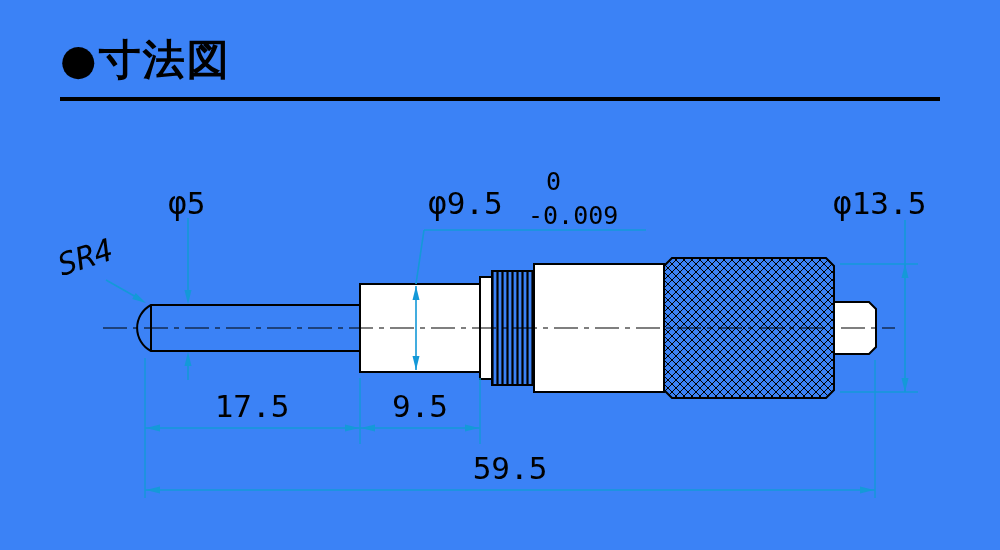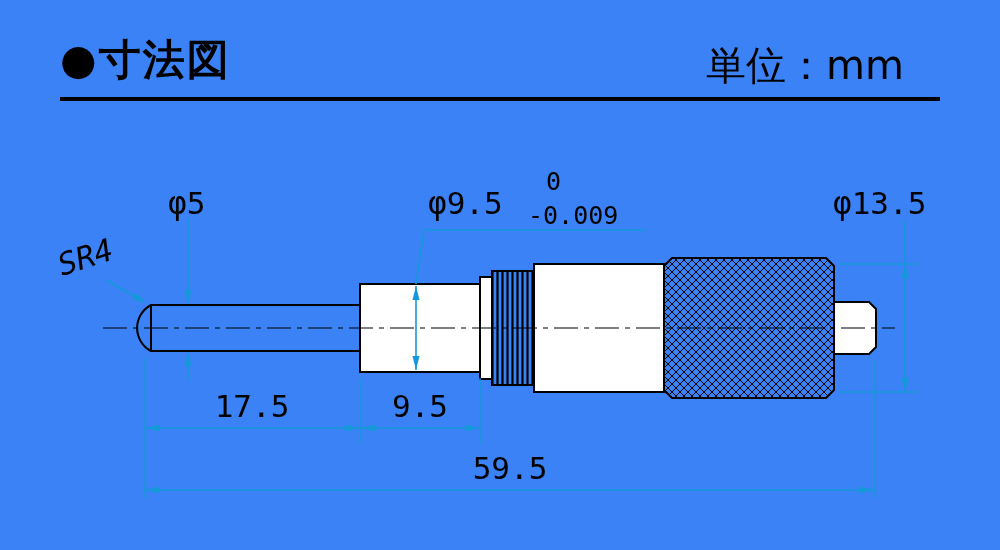--- a/index.html
+++ b/index.html
@@ -38,21 +38,20 @@
   .blue-line { stroke: var(--blue); stroke-width: 1.6; fill: none; }
   .blue-ext  { stroke: var(--blue); stroke-width: 1.4; fill: none; }
   .blue-fill { fill: var(--blue); stroke: none; }
 </style>
 </head>
 <body>
 
 <div class="page">
 
   <div class="title">●寸法図</div>
-  <div class="unit">単位：mm</div>
   <div class="rule"></div>
 
   <svg width="1000" height="550" viewBox="0 0 1000 550">
 
     <defs>
       <pattern id="crosshatch" width="8" height="8" patternUnits="userSpaceOnUse">
         <line x1="0" y1="0" x2="8" y2="8" stroke="#000" stroke-width="1"></line>
         <line x1="8" y1="0" x2="0" y2="8" stroke="#000" stroke-width="1"></line>
       </pattern>
       <pattern id="vstripes" width="5" height="8" patternUnits="userSpaceOnUse">

